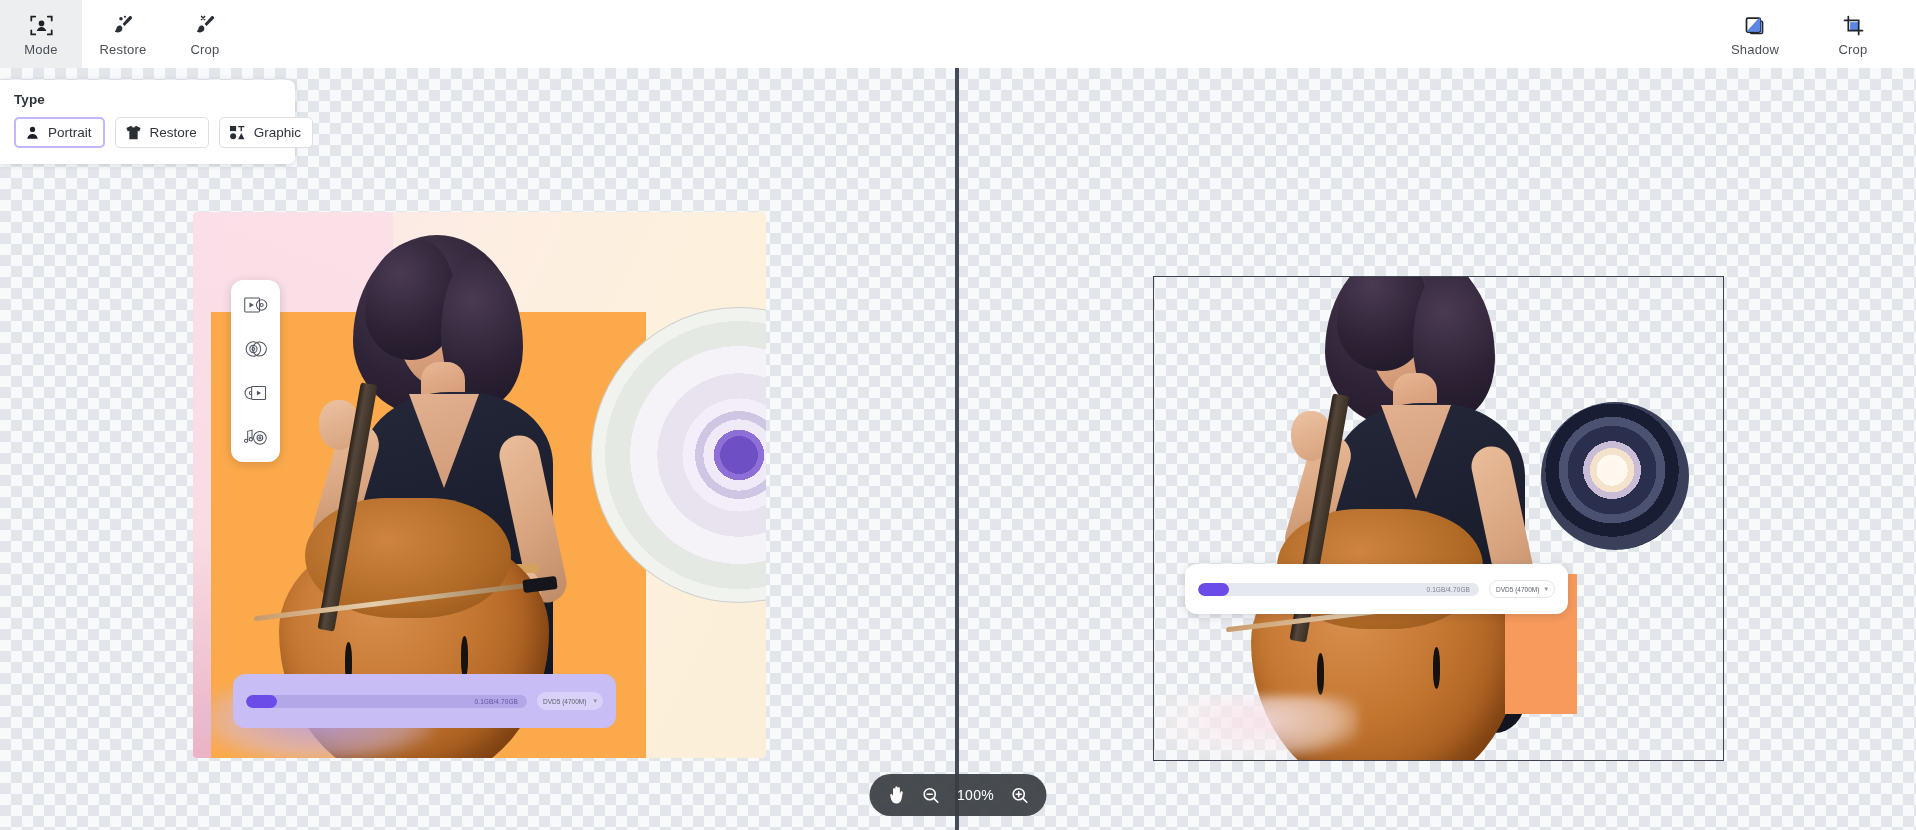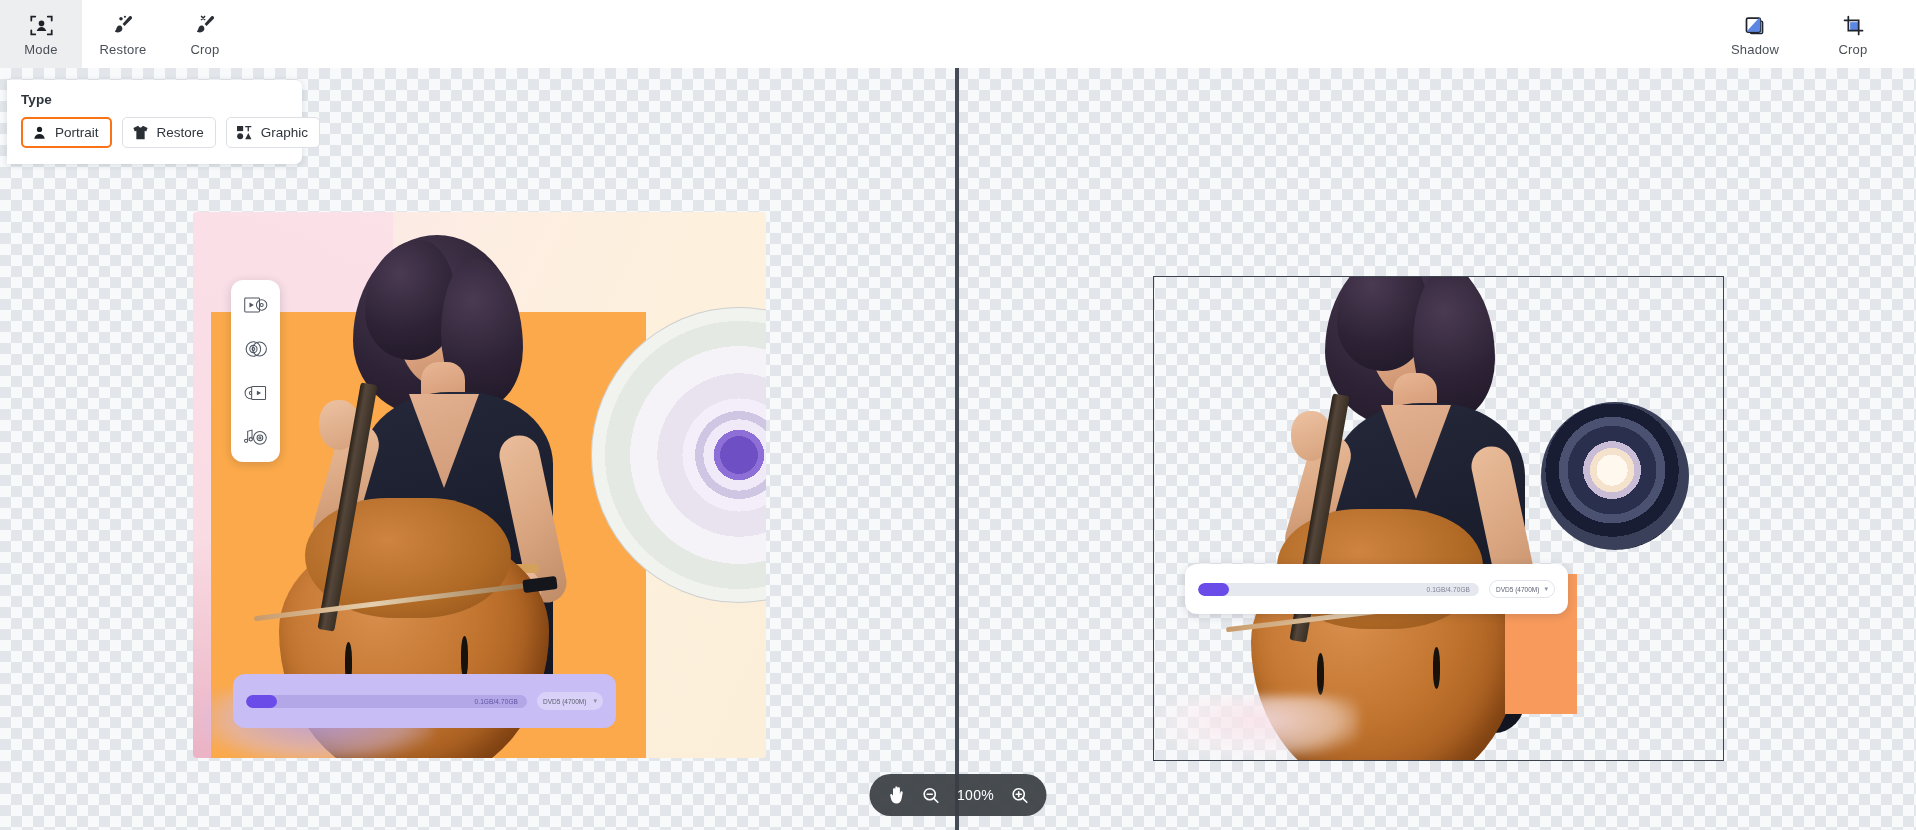--- a/index.html
+++ b/index.html
@@ -34,40 +34,40 @@
   .tb-btn.selected { background: #eceef0; }
   .tb-btn .tb-ico { height: 26px; display: flex; align-items: center; justify-content: center; }
   .tb-btn .tb-lbl {
     font-size: 13px; color: #4a4f57; letter-spacing: .2px;
     white-space: nowrap; line-height: 1;
   }
   .tb-btn.wide { width: 98px; }
 
   
   .type-panel {
-    position: absolute; left: 7px; top: 80px;
+    position: absolute; left: 0; top: 80px;
     width: 295px; height: 84px;
     background: #ffffff;
     border-radius: 0 7px 7px 0;
     box-shadow: 0 1px 6px rgba(25,35,55,.14);
     padding: 12px 14px 0 14px;
     z-index: 35;
   }
   .type-title {
     font-size: 13.5px; font-weight: bold; color: #2e343c;
     margin-bottom: 10px; letter-spacing: .1px;
   }
   .type-row { display: flex; gap: 10px; }
   .type-btn {
     display: flex; align-items: center; gap: 8px;
     height: 31px; padding: 0 11px 0 9px;
     border: 1px solid #dcdfe4; border-radius: 5px;
     background: #fff; cursor: pointer;
   }
-  .type-btn.active { border: 2px solid #f97316; }
+  .type-btn.active { border: 2px solid #c4b5fd; }
   .type-btn .tlabel { font-size: 13.5px; color: #30353c; white-space: nowrap; }
   .type-btn .ticon { display: flex; align-items: center; }
 
   
   .canvas {
     position: absolute; left: 0; top: 68px;
     width: 1916px; height: 762px;
     background-color: #f7f9fb;
     background-image:
       linear-gradient(45deg, #e2e6ea 25%, transparent 25%, transparent 75%, #e2e6ea 75%),

